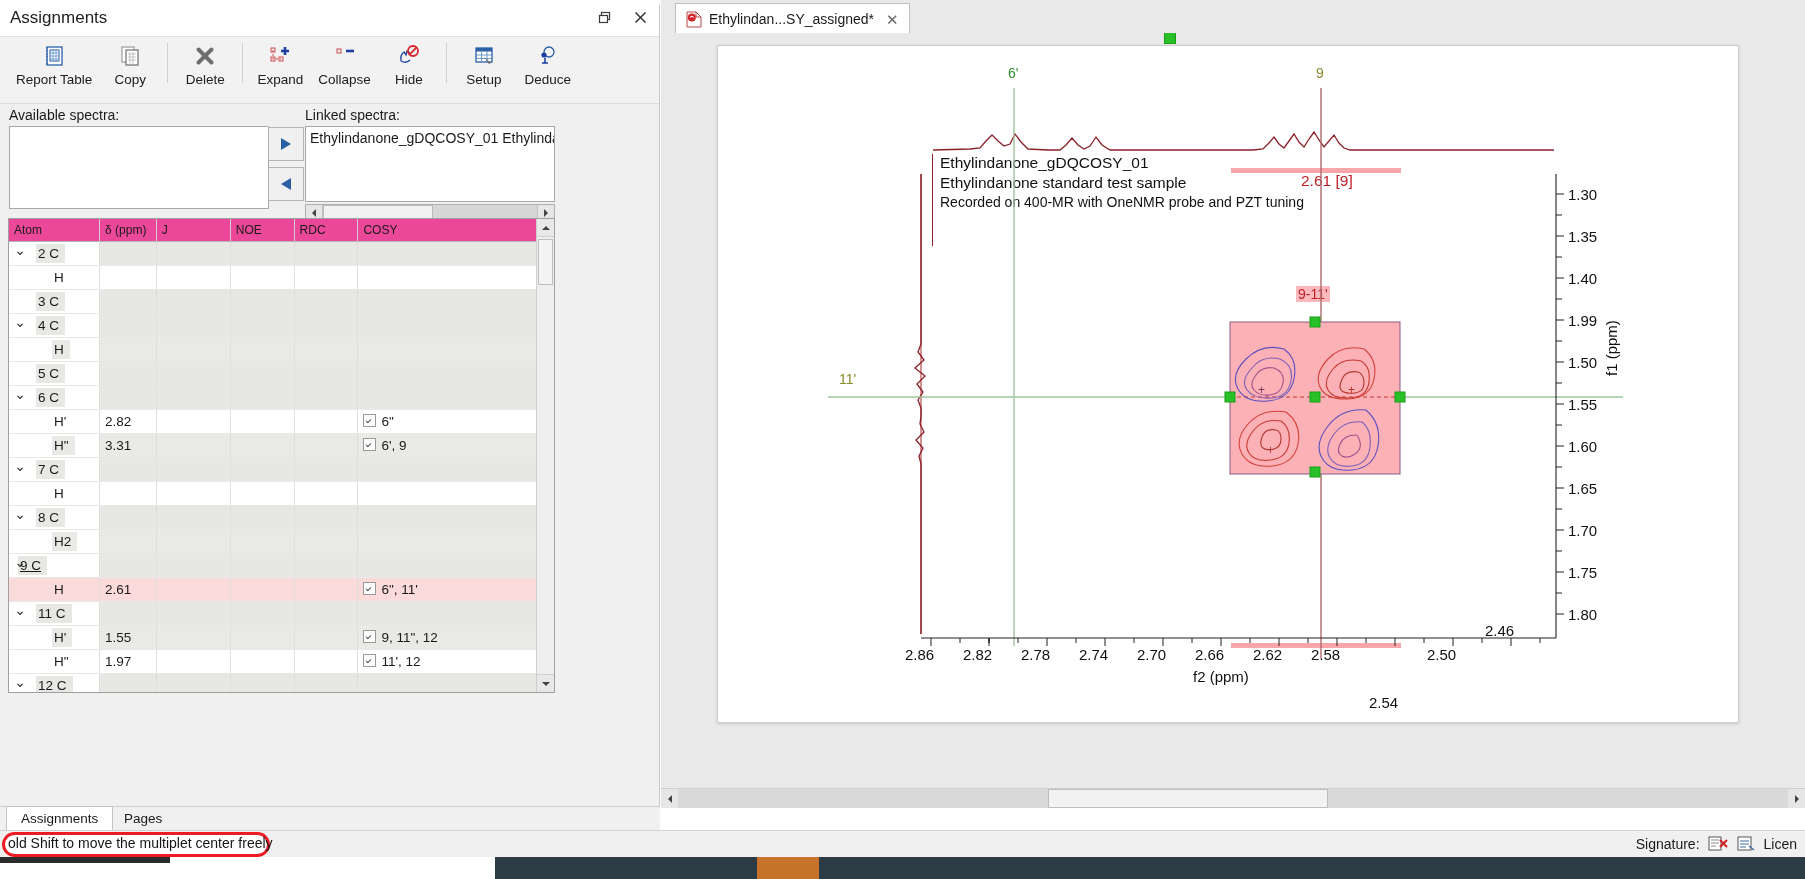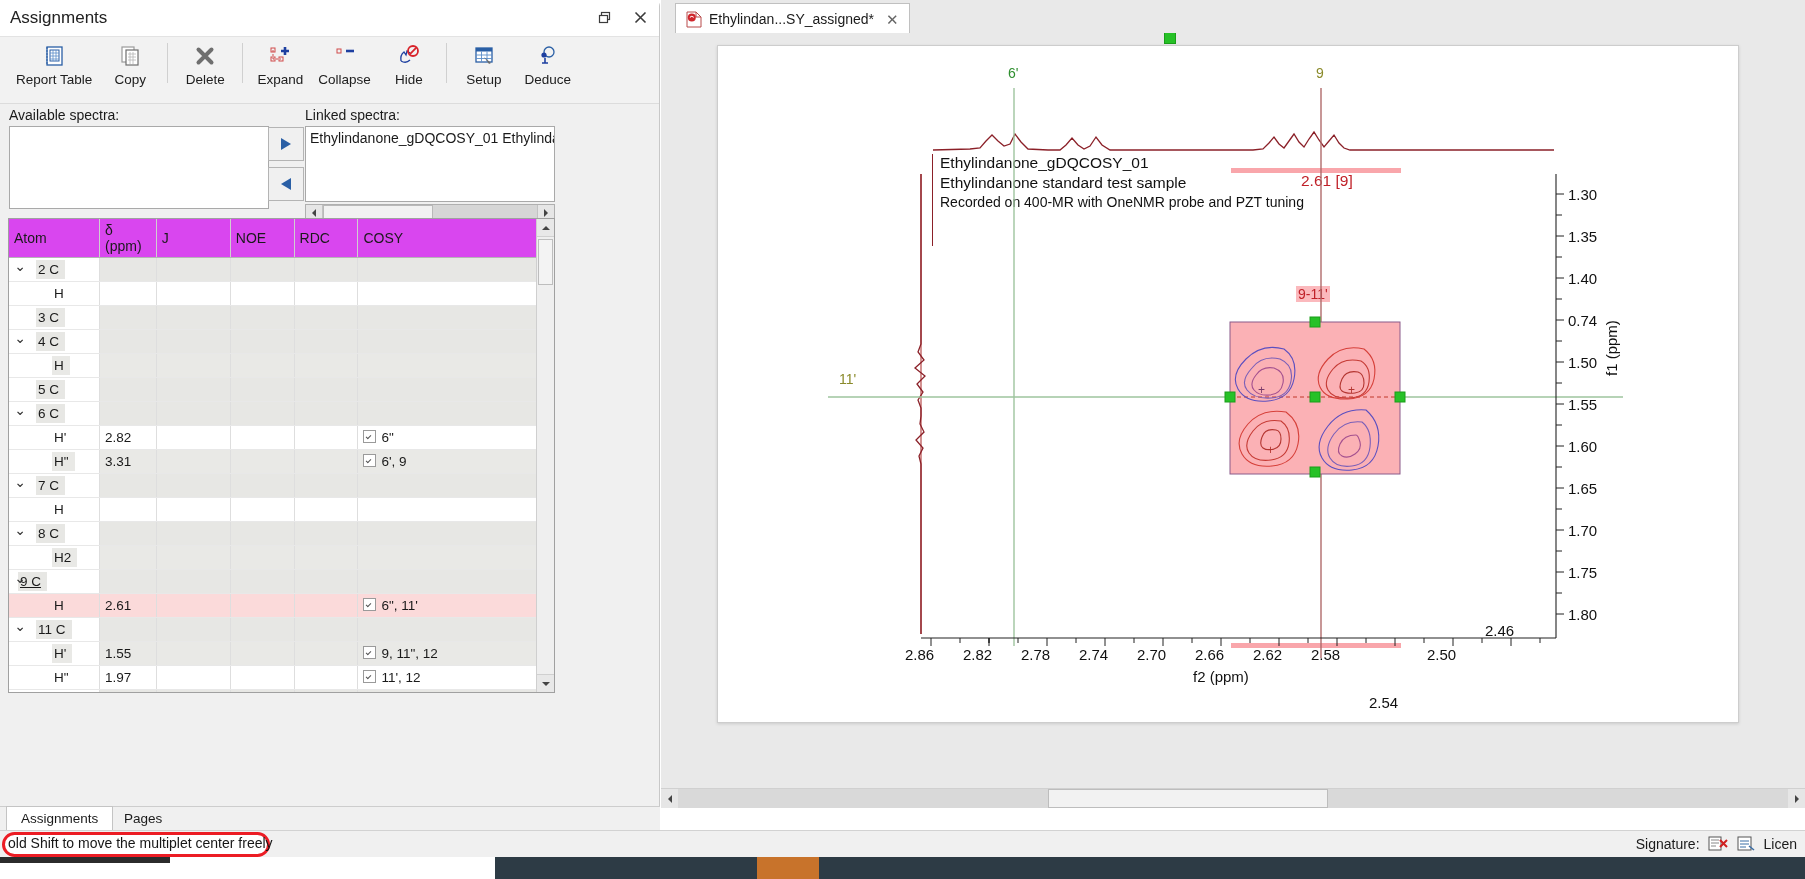--- a/index.html
+++ b/index.html
@@ -63,22 +63,22 @@
   .hscroll .strack{flex:1;background:#d6d6d6;position:relative;}
   .hscroll .sthumb{position:absolute;left:0;top:0;bottom:0;width:110px;background:#f2f2f2;border:1px solid #b9b9b9;box-sizing:border-box;}
 
   
   .table-wrap{
     position:absolute;left:8px;top:218px;width:547px;height:475px;
     border:1px solid #a0a0a0;background:#fff;box-sizing:border-box;overflow:hidden;
   }
   table.assign{border-collapse:collapse;width:100%;table-layout:fixed;}
   table.assign th{
-    background:#d946ef;border-right:1px solid #cfcfcf;border-bottom:1px solid #b5b5b5;
-    font-weight:normal;text-align:left;padding:3px 5px;font-size:14px;height:16px;
+    background:#ec4899;border-right:1px solid #cfcfcf;border-bottom:1px solid #b5b5b5;
+    font-weight:normal;text-align:left;padding:3px 5px;font-size:12px;height:16px;
   }
   table.assign td{
     border-right:1px solid #dedede;border-bottom:1px solid #e8e8e8;
     padding:2px 5px;font-size:13.5px;height:17px;white-space:nowrap;overflow:hidden;
   }
   tr.carbon td{background:#e7e7e4;}
   tr.hyd-odd td{background:#ffffff;}
   tr.hyd-even td{background:#e9e9e6;}
   tr.sel td{background:#fbdada;}
   td.c-atom{position:relative;background:#ffffff !important;}
@@ -663,21 +663,21 @@
         <div class="ax-tick" style="left:535px;top:600px;">2.62</div>
         <div class="ax-tick" style="left:593px;top:600px;">2.58</div>
         <div class="ax-tick" style="left:651px;top:600px;margin-top:48px;">2.54</div>
         <div class="ax-tick" style="left:709px;top:600px;">2.50</div>
         <div class="ax-tick" style="left:767px;top:576px;">2.46</div>
         <div class="ax-tick" style="left:475px;top:622px;">f2 (ppm)</div>
 
         <div class="ax-tick" style="left:850px;top:140px;">1.30</div>
         <div class="ax-tick" style="left:850px;top:182px;">1.35</div>
         <div class="ax-tick" style="left:850px;top:224px;">1.40</div>
-        <div class="ax-tick" style="left:850px;top:266px;">0.74</div>
+        <div class="ax-tick" style="left:850px;top:266px;">1.99</div>
         <div class="ax-tick" style="left:850px;top:308px;">1.50</div>
         <div class="ax-tick" style="left:850px;top:350px;">1.55</div>
         <div class="ax-tick" style="left:850px;top:392px;">1.60</div>
         <div class="ax-tick" style="left:850px;top:434px;">1.65</div>
         <div class="ax-tick" style="left:850px;top:476px;">1.70</div>
         <div class="ax-tick" style="left:850px;top:518px;">1.75</div>
         <div class="ax-tick" style="left:850px;top:560px;">1.80</div>
         <div class="ax-tick" style="left:885px;top:330px;transform:rotate(-90deg);transform-origin:left top;">f1 (ppm)</div>
       </div>
 

